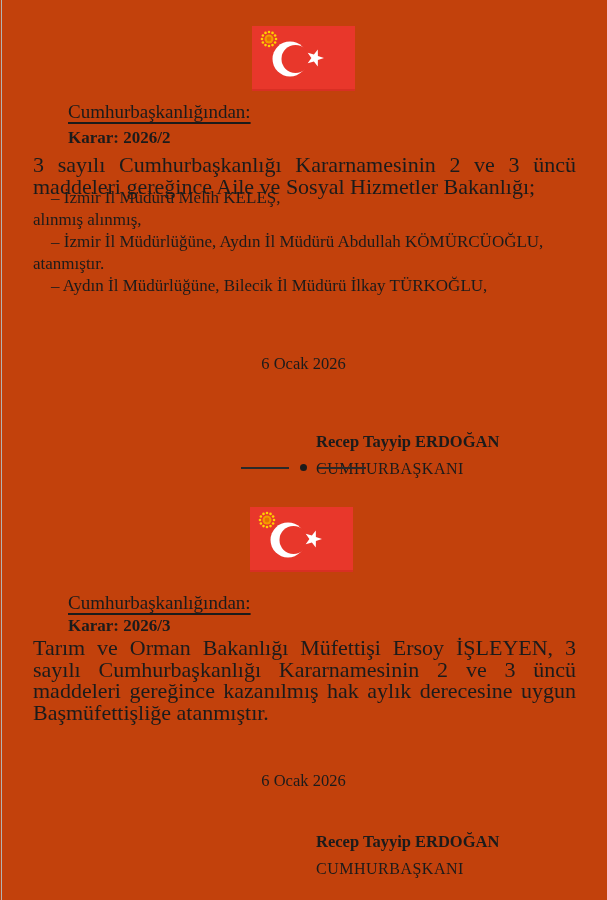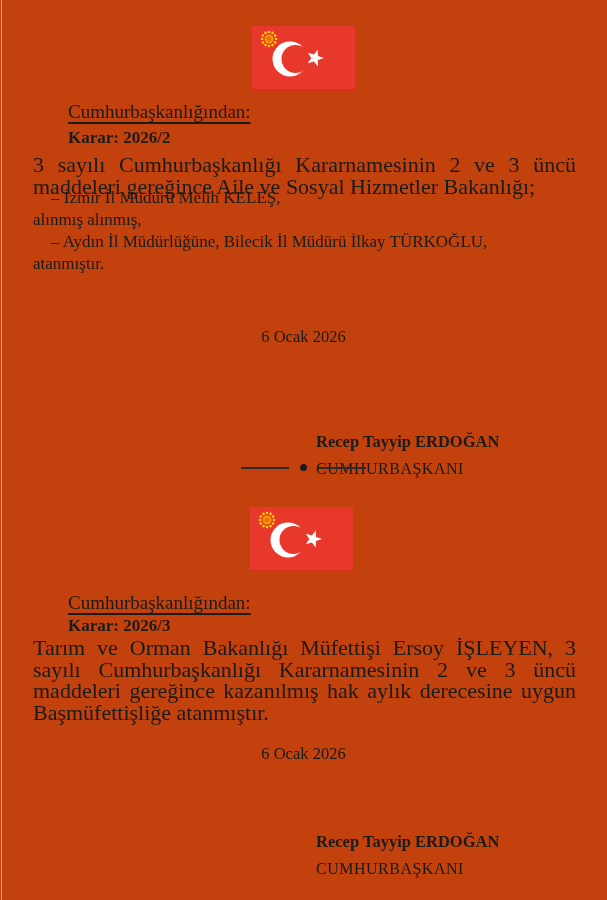--- a/index.html
+++ b/index.html
@@ -70,20 +70,21 @@
   .list-line { white-space: nowrap; }
   .list-line.indent { padding-left: 18px; }
 
   .decree-date {
     position: absolute;
     left: 0;
     width: 607px;
     text-align: center;
     font-size: 16.5px;
     white-space: nowrap;
+    margin-top: 27px;
   }
   .date-1 { top: 327px; }
   .date-2 { top: 744px; }
 
   .signature {
     position: absolute;
     left: 316px;
     width: 280px;
     text-align: left;
   }
@@ -158,22 +159,23 @@
     </div>
 
     <h2 class="authority authority-1">Cumhurbaşkanlığından:</h2>
     <h3 class="karar karar-1">Karar: 2026/2</h3>
 
     <p class="body-par par-1">3 sayılı Cumhurbaşkanlığı Kararnamesinin 2 ve 3 üncü maddeleri gereğince Aile ve Sosyal Hizmetler Bakanlığı;</p>
 
     <div class="appointment-list">
       <div class="list-line indent">– İzmir İl Müdürü Melih KELEŞ,</div>
       <div class="list-line">alınmış alınmış,</div>
+      <div class="list-line indent">– İzmir İl Müdürlüğüne, Aydın İl Müdürü Abdullah KÖMÜRCÜOĞLU,</div>
+      <div class="list-line">atanmıştır.</div>
       <div class="list-line indent">– Aydın İl Müdürlüğüne, Bilecik İl Müdürü İlkay TÜRKOĞLU,</div>
-      <div class="list-line">atanmıştır.</div>
     </div>
 
     <div class="decree-date date-1">6 Ocak 2026</div>
 
     <div class="signature sig-1">
       <div class="signer-name">Recep Tayyip ERDOĞAN</div>
       <div class="signer-title">CUMHURBAŞKANI</div>
     </div>
   </section>
 

